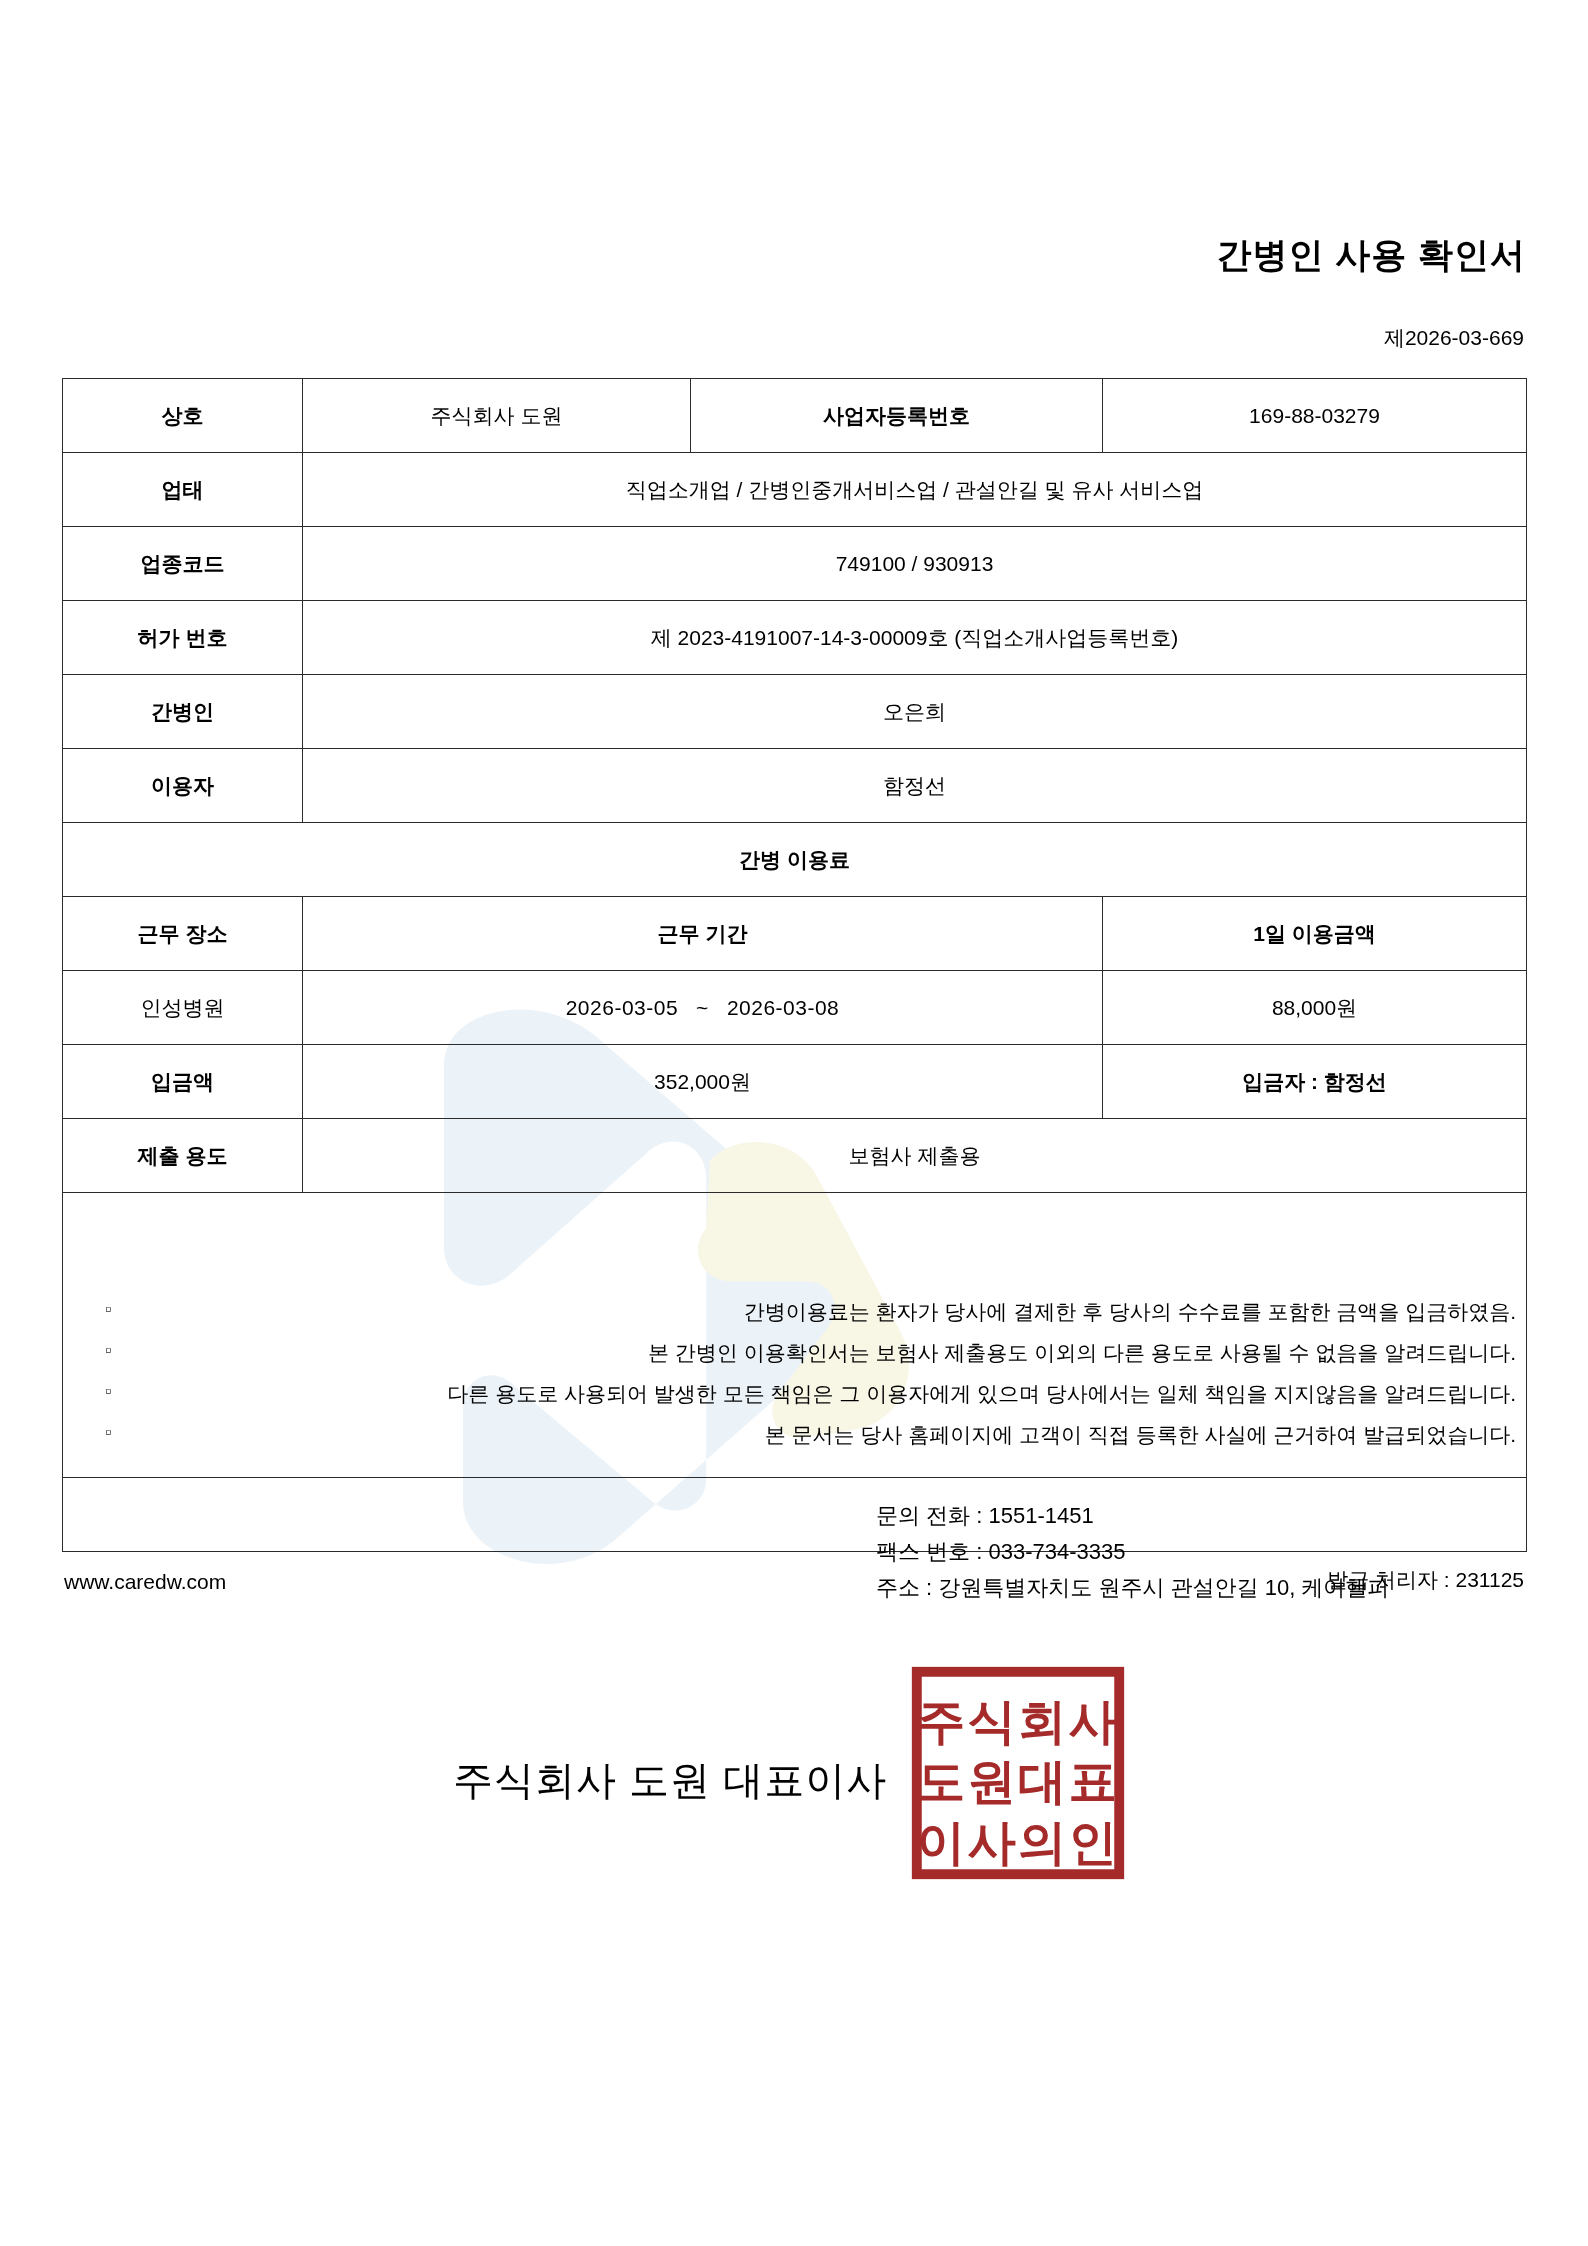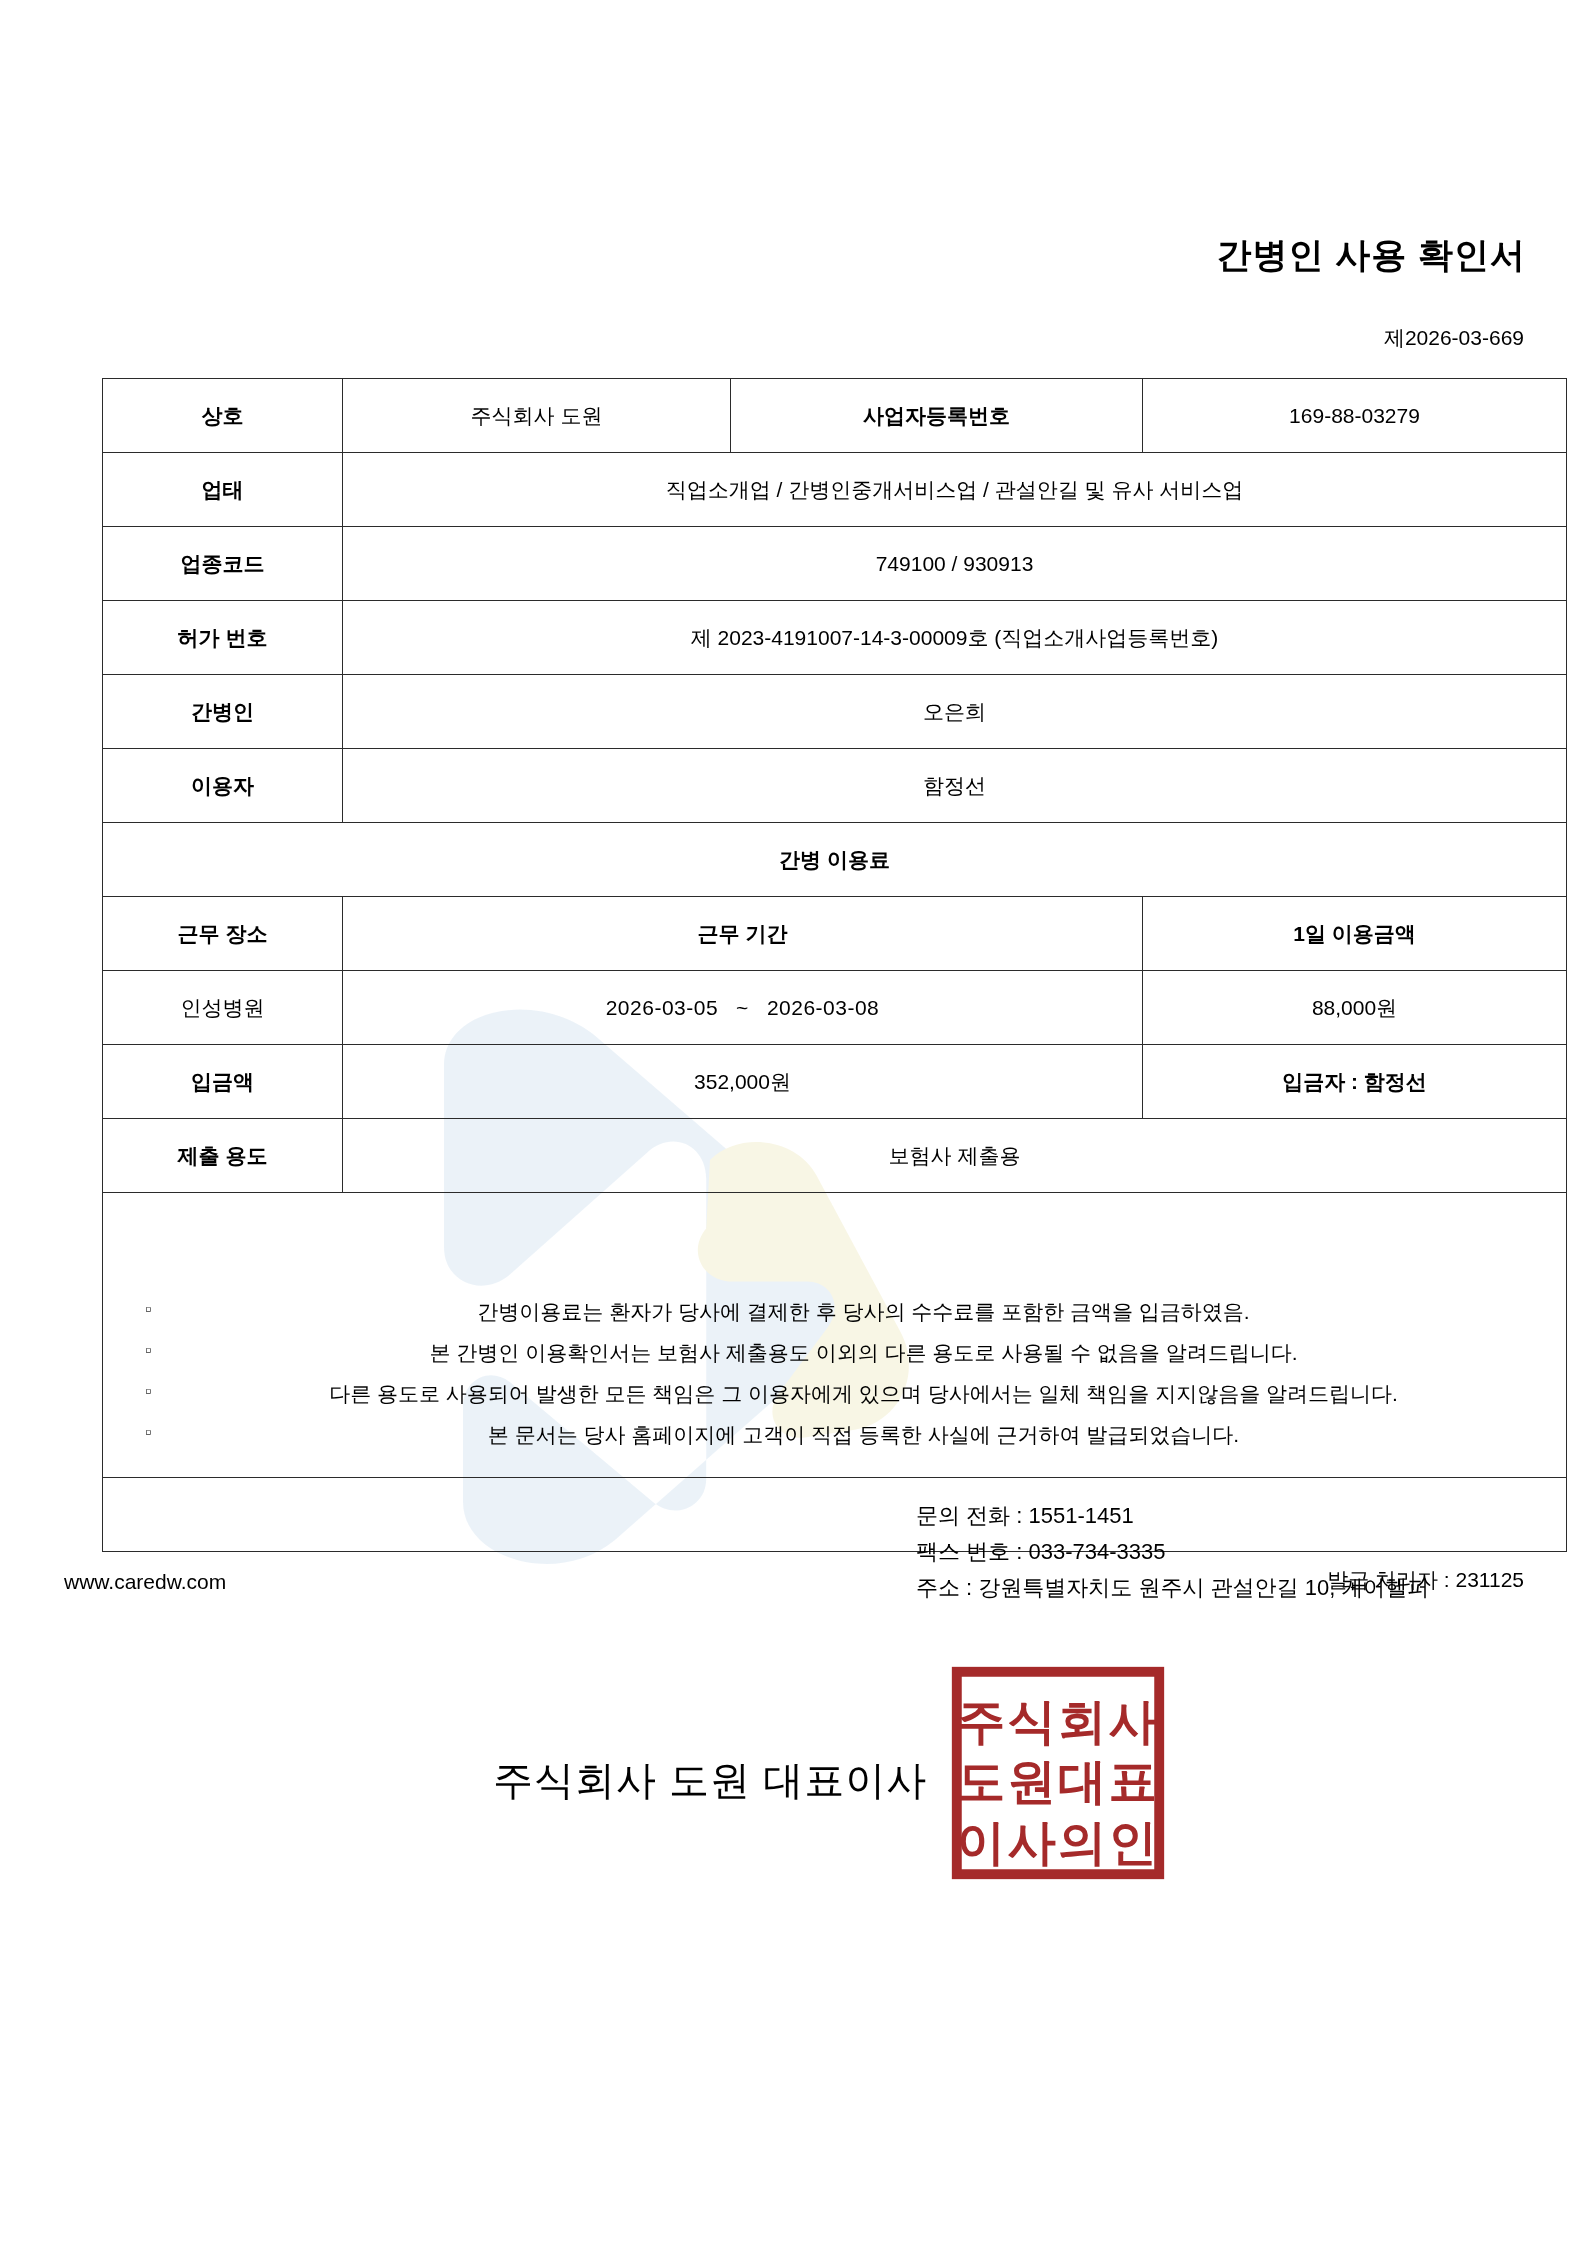--- a/index.html
+++ b/index.html
@@ -54,21 +54,20 @@
     font-size: 21px;
     margin-top: 45px;
     margin-bottom: 26px;
     padding-right: 2px;
   }
 
   table.main {
     width: 100%;
     border-collapse: collapse;
     table-layout: fixed;
-    margin-left: 40px;
   }
   table.main td {
     border: 1px solid #2b2b2b;
     font-size: 21px;
     padding: 0 10px;
     height: 73px;
     vertical-align: middle;
     text-align: center;
   }
   td.label {
@@ -91,20 +90,21 @@
 
   
   td.notes-cell {
     height: 335px;
     text-align: left;
     vertical-align: top;
     padding: 0;
   }
   .notes {
     padding: 78px 0 0 28px;
+    text-align: right;
   }
   .notes li {
     list-style: none;
     font-size: 21px;
     line-height: 1.95;
     position: relative;
     padding-left: 30px;
   }
   .notes li:before {
     content: "▫";

